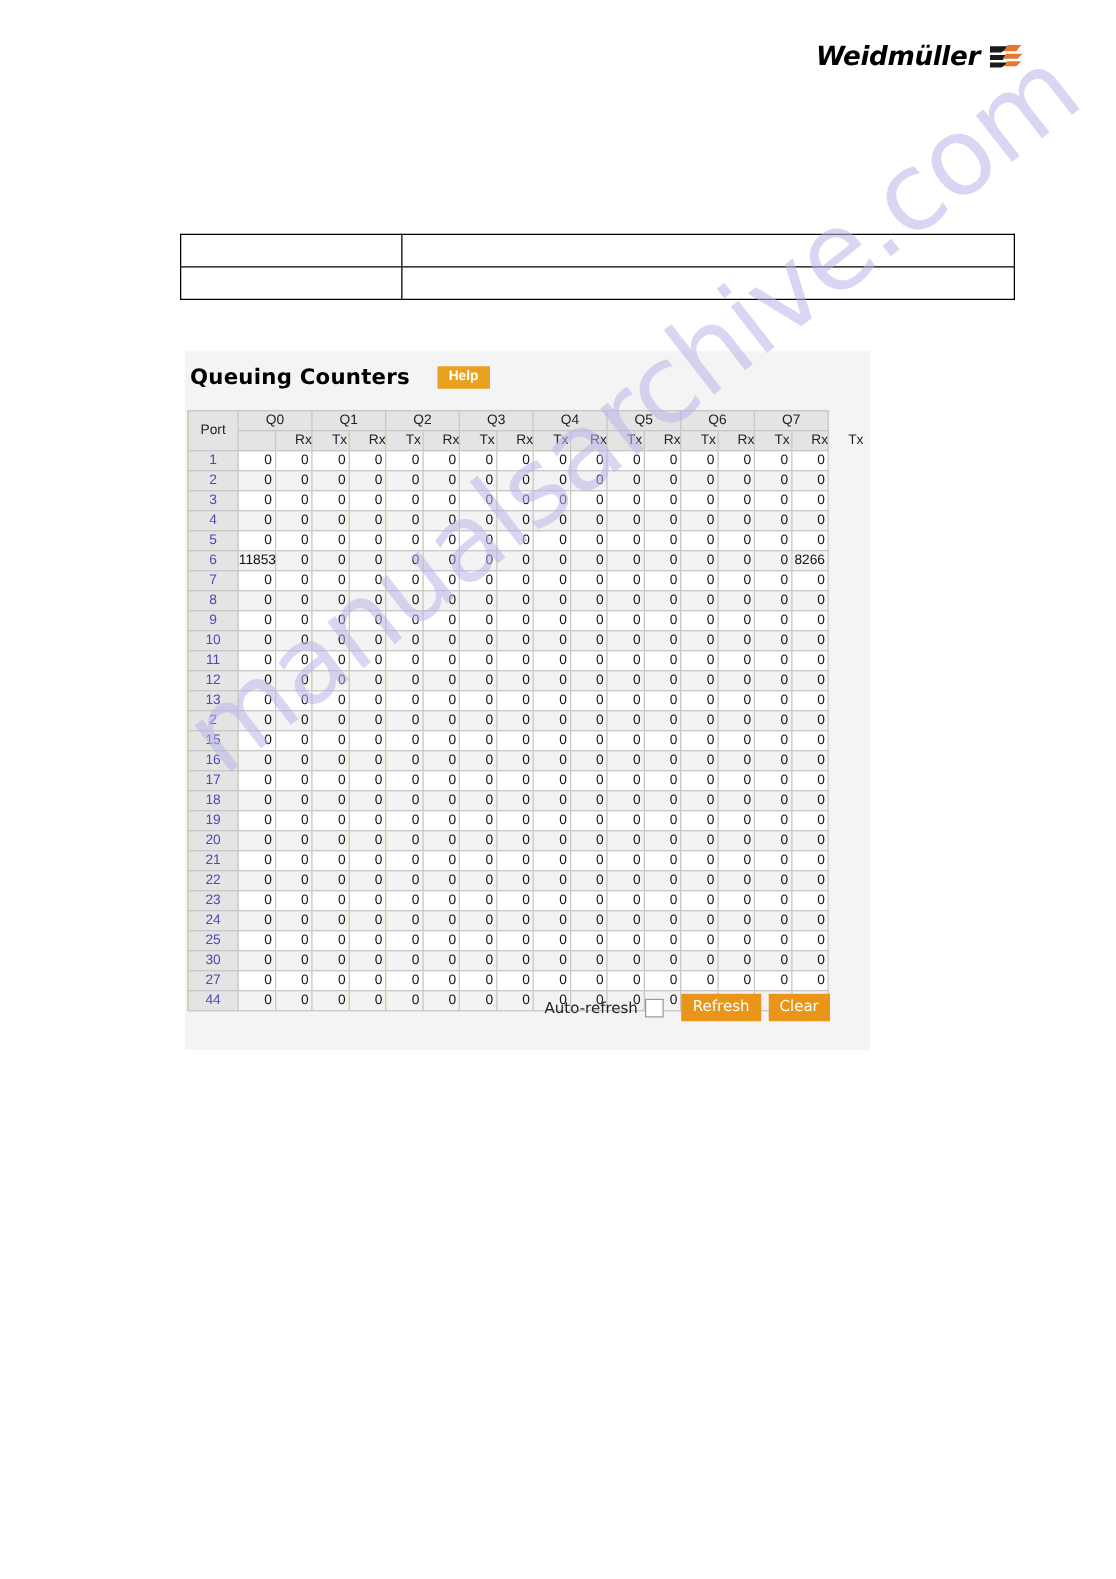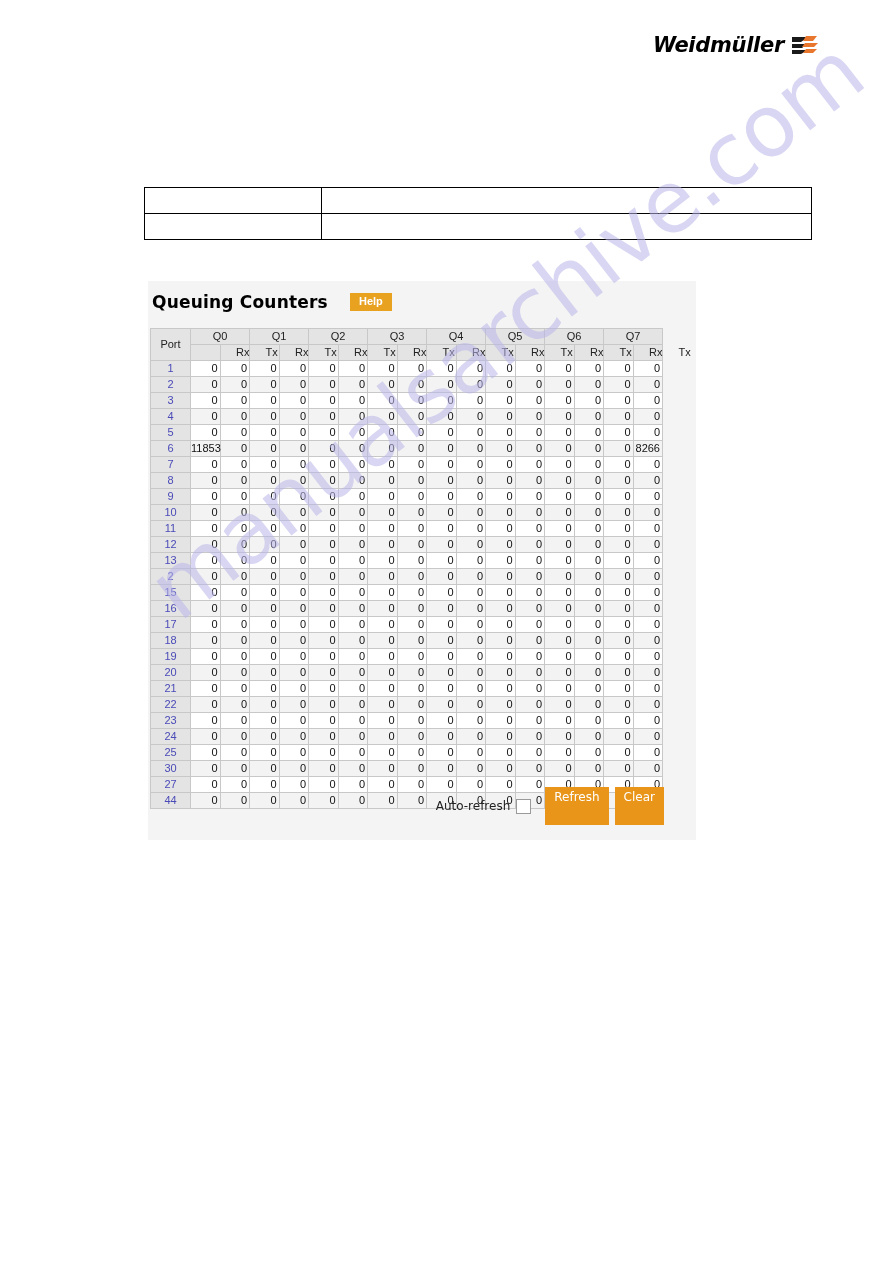--- a/index.html
+++ b/index.html
@@ -183,21 +183,21 @@
     margin-right: 8px;
     cursor: pointer;
     flex: none;
   }
   .action-button {
     background: #E8951A;
     color: #ffffff;
     font-size: 12px;
     font-family: "DejaVu Sans", sans-serif;
     border: none;
-    padding: 3px 9px 20px 9px;
+    padding: 3px 9px 4px 9px;
     margin-left: 6px;
     cursor: pointer;
     line-height: 15px;
   }
 
   
   #watermark {
     position: absolute;
     left: 130px;
     top: 560px;

